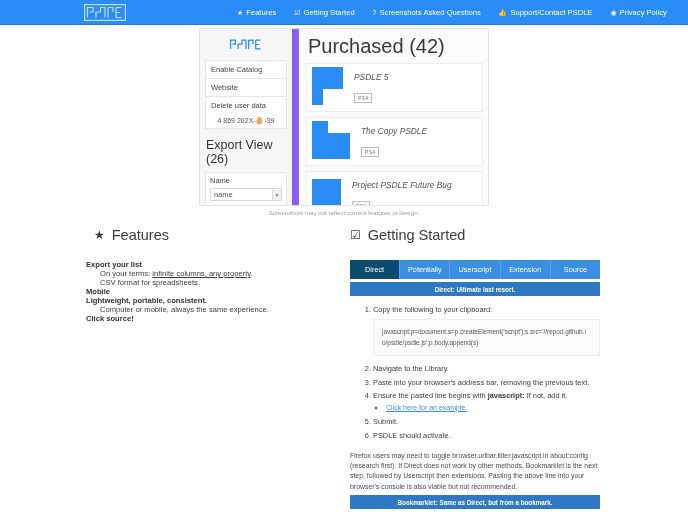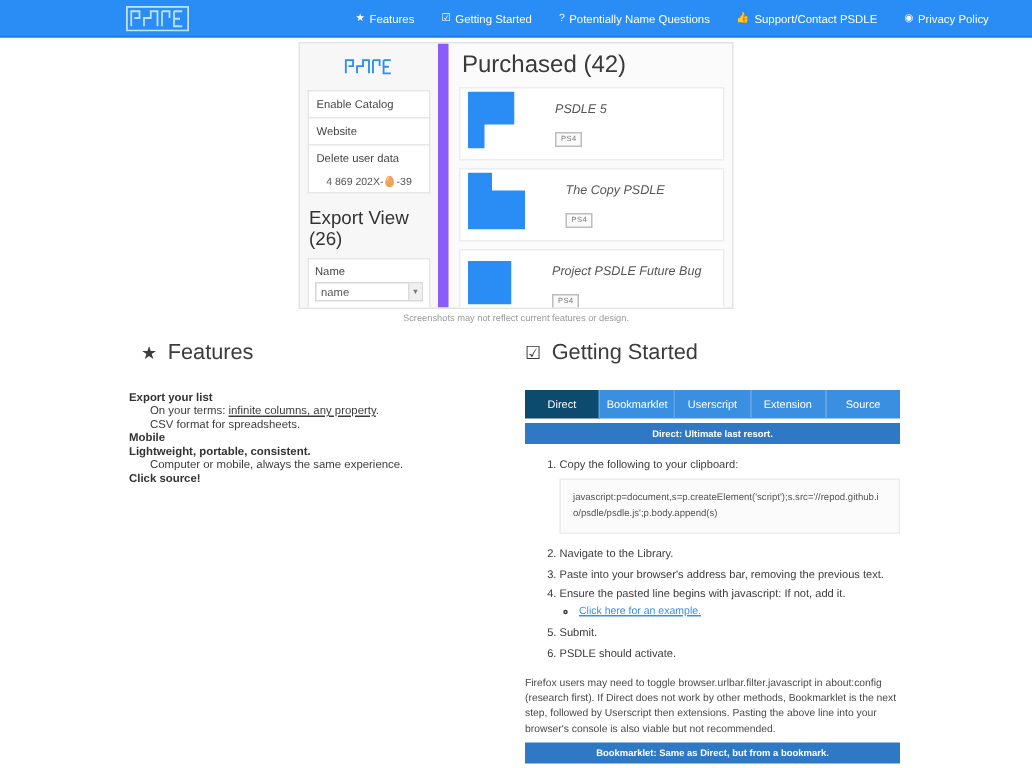--- a/index.html
+++ b/index.html
@@ -113,35 +113,34 @@
   .demo-select .caret {
     width: 9px; height: 100%;
     background: #f0f0f0;
     border-left: 1px solid #dcdcdc;
     display:flex; align-items:center; justify-content:center;
     font-size: 5px; color:#777;
   }
 
   .demo-right { flex: 1; padding: 4px 5px 0 7px; }
   .demo-title {
-    font-size: 16px;
+    font-size: 20px;
     color: #3a3a3a;
     font-weight: 400;
     margin: 2px 0 5px 2px;
   }
   .game-card {
     background: #ffffff;
     border: 1px solid #ededed;
     height: 49px;
     margin-bottom: 5px;
     display: flex;
     align-items: center;
     padding-left: 5px;
     overflow: hidden;
-    gap: 16px;
   }
   .game-thumb-a, .game-thumb-b, .game-thumb-c { flex: none; }
   .game-info { margin-left: 11px; }
   .game-name {
     font-size: 8.4px;
     font-style: italic;
     color: #555;
     margin-bottom: 4px;
   }
   .plat-badge {
@@ -210,21 +209,21 @@
     margin-top: 3px;
   }
 
   .steps { margin: 9px 0 0 0; padding-left: 23px; }
   .steps li {
     font-size: 7.4px;
     color: #3b3b3b;
     margin-bottom: 4.5px;
     line-height: 1.25;
   }
-  .steps li b { font-weight: normal; text-align: center; }
+  .steps li b { font-weight: bold; text-align: center; }
   .code-box {
     background: #fbfbfb;
     border: 1px solid #ececec;
     font-family: "Liberation Sans", sans-serif;
     font-size: 6.4px;
     color: #555;
     padding: 7px 8px;
     margin: 5px 0 8px 0;
     line-height: 1.6;
     word-break: break-all;
@@ -262,21 +261,21 @@
     <a class="nav-link">
       <span class="ico">★</span>
       <span>Features</span>
     </a>
     <a class="nav-link">
       <span class="ico">☑</span>
       <span>Getting Started</span>
     </a>
     <a class="nav-link">
       <span class="ico">?</span>
-      <span>Potentially Name Questions</span>
+      <span>Screenshots Asked Questions</span>
     </a>
     <a class="nav-link">
       <span class="ico">👍</span>
       <span>Support/Contact PSDLE</span>
     </a>
     <a class="nav-link">
       <span class="ico">◉</span>
       <span>Privacy Policy</span>
     </a>
   </div>
@@ -381,21 +380,21 @@
   </div>
 
   <div class="col-right">
     <div class="section-h">
       <span class="sh-ico">☑</span>
       <span>Getting Started</span>
     </div>
 
     <div class="tabs">
       <div class="tab active">Direct</div>
-      <div class="tab">Bookmarklet</div>
+      <div class="tab">Potentially</div>
       <div class="tab">Userscript</div>
       <div class="tab">Extension</div>
       <div class="tab">Source</div>
     </div>
 
     <div class="tab-banner">Direct: Ultimate last resort.</div>
 
     <ol class="steps">
       <li>
         <span>Copy the following to your clipboard:</span>

